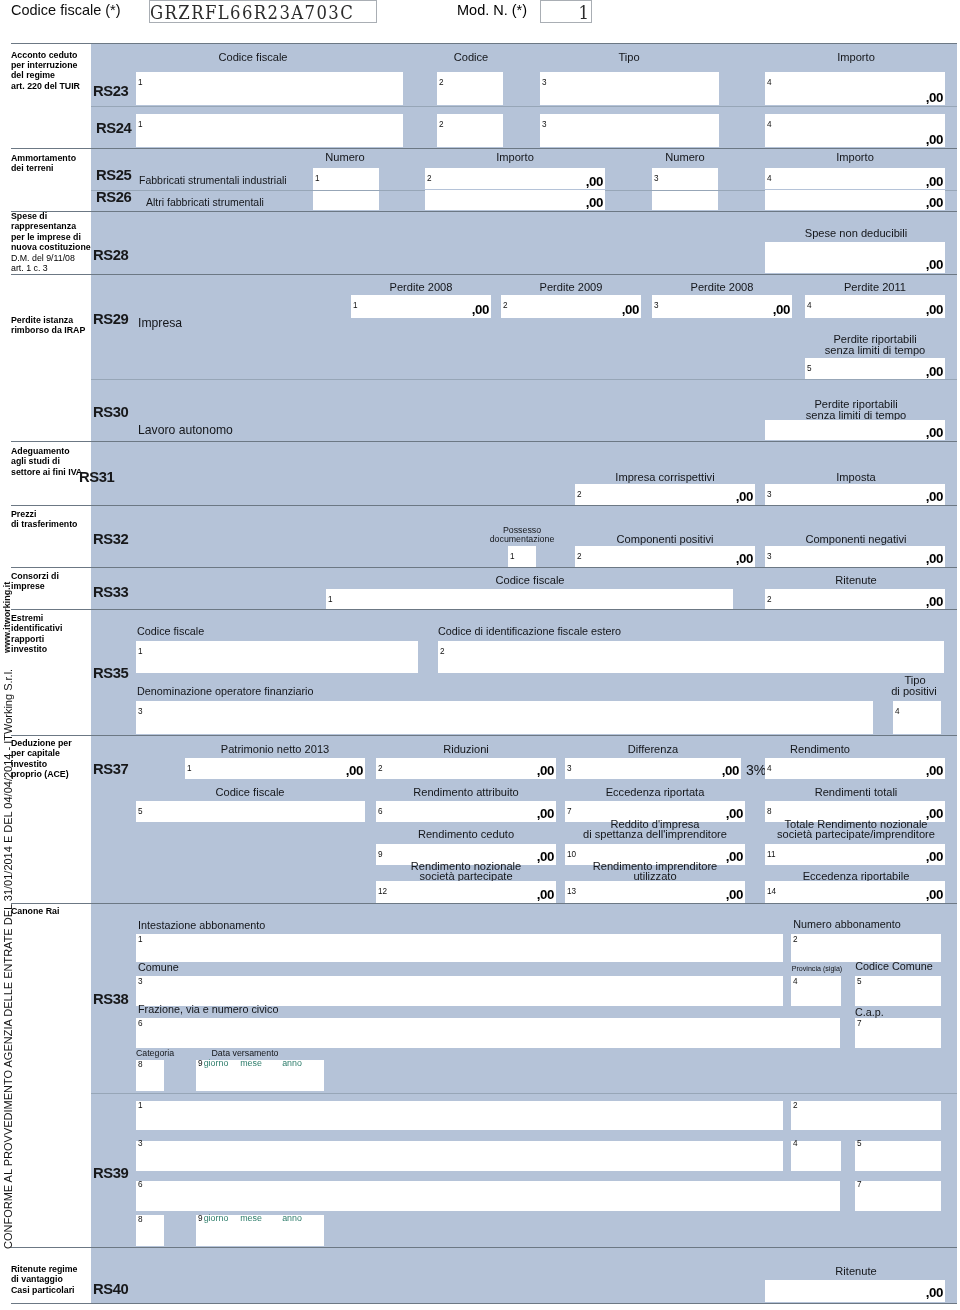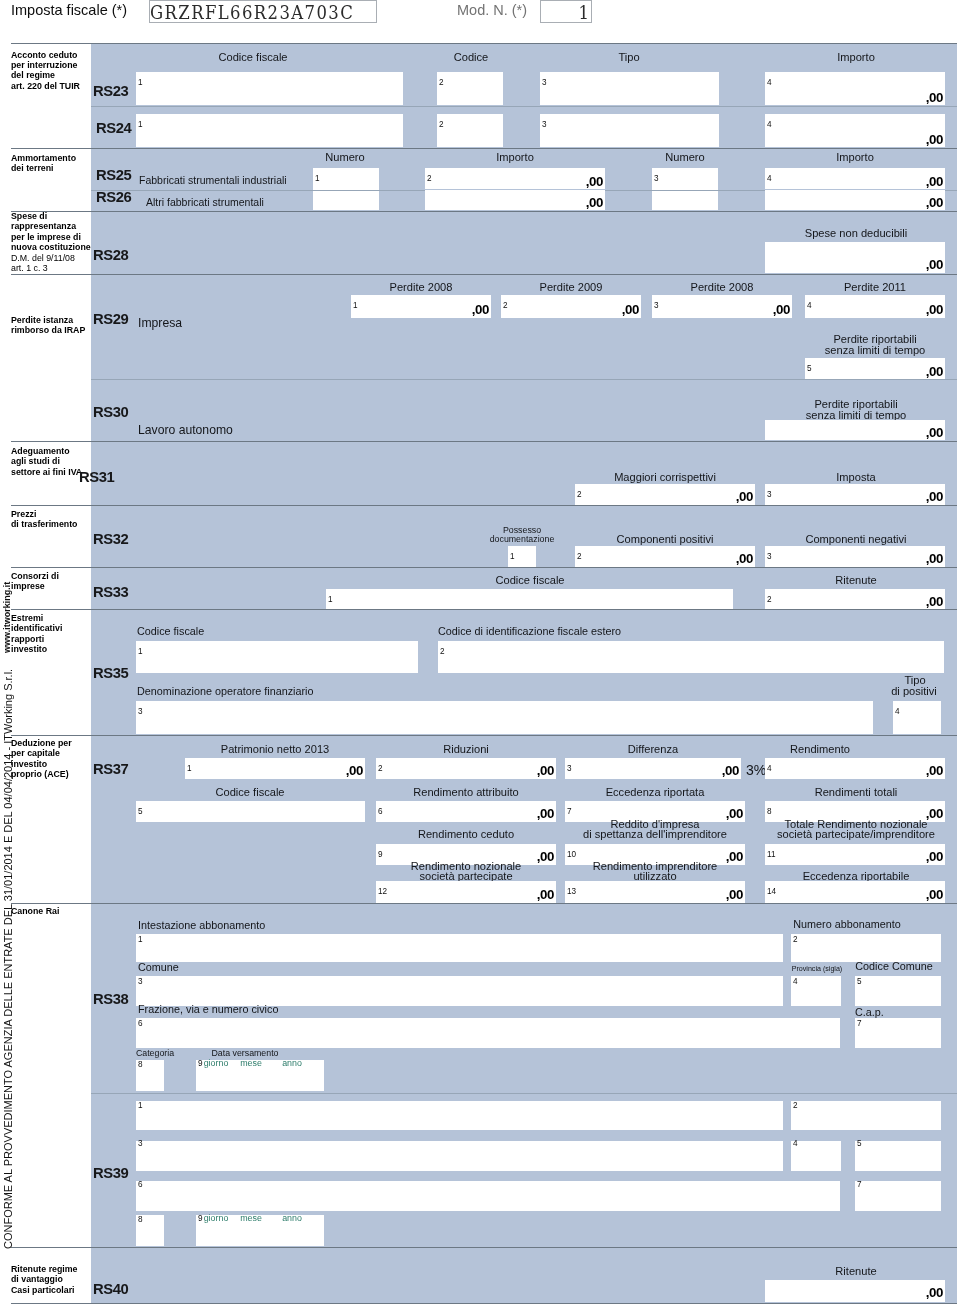--- a/index.html
+++ b/index.html
@@ -3,21 +3,21 @@
 <meta charset="utf-8">
 <style>
   *{box-sizing:border-box;}
   html,body{margin:0;padding:0;}
   body{width:960px;height:1310px;background:#fff;font-family:"Liberation Sans",sans-serif;
        position:relative;overflow:hidden;}
   #hdr{position:absolute;left:0;top:0;width:960px;height:43px;background:#fff;}
   #cf-lab{position:absolute;left:11px;top:2px;font-size:14.5px;color:#0d0d0d;}
   #cf-box{position:absolute;left:149px;top:0px;width:228px;height:23px;background:#fff;border:1px solid #a9aeb4;}
   #cf-val{position:absolute;left:150px;top:1px;height:23px;line-height:23px;font-family:"DejaVu Serif Condensed","DejaVu Serif",serif;font-size:18.3px;color:#2b2b2b;letter-spacing:1.4px;}
-  #mod-lab{position:absolute;left:457px;top:2px;font-size:14.5px;color:#737373;}
+  #mod-lab{position:absolute;left:457px;top:2px;font-size:14.5px;color:#000000;}
   #mod-box{position:absolute;left:540px;top:0px;width:52px;height:23px;background:#fff;border:1px solid #a9aeb4;}
   #mod-val{position:absolute;left:540px;top:1px;width:49px;height:23px;line-height:23px;text-align:right;font-family:"DejaVu Serif Condensed","DejaVu Serif",serif;font-size:18.3px;color:#2b2b2b;}
   #sheet{position:absolute;left:0;top:0;width:960px;height:1310px;}
   .rule{position:absolute;left:11px;width:946px;height:1px;background:#6c7884;}
   .rule.lt{left:91px;width:866px;background:#97a6b7;}
   .panel{position:absolute;left:91px;width:866px;background:#b5c3d8;}
   .lbl{position:absolute;left:11px;font-size:8.8px;font-weight:bold;line-height:10.45px;color:#000;}
   .lbl em{display:block;font-weight:normal;font-style:normal;}
   .lbl s{display:block;text-decoration:none;}
   .rs{position:absolute;font-size:14.8px;font-weight:bold;color:#17181a;letter-spacing:-.4px;}
@@ -31,21 +31,21 @@
   .d{position:absolute;font-size:12.2px;color:#14161a;white-space:nowrap;}
   .d.sm{font-size:10.5px;}
   .z{position:absolute;font-size:13.3px;font-weight:bold;color:#000;text-align:right;letter-spacing:-.4px;}
   .pct{position:absolute;font-size:14px;color:#14161a;}
   .vt{position:absolute;white-space:nowrap;transform-origin:0 0;font-size:10.5px;color:#111;}
 </style>
 </head>
 <body>
 
 <div id="hdr">
- <div id="cf-lab">Imposta fiscale (*)</div>
+ <div id="cf-lab">Codice fiscale (*)</div>
  <div id="cf-box"></div>
  <div id="cf-val">GRZRFL66R23A703C</div>
  <div id="mod-lab">Mod. N. (*)</div>
  <div id="mod-box"></div>
  <div id="mod-val">1</div>
 </div>
 <div id="sheet">
 
 <div class="rule" style="top:43px"></div>
 <div class="rule" style="top:1303px"></div>
@@ -169,21 +169,21 @@
 <div class="z" style="left:765px;top:424.5px;width:178px">,00</div>
 
 <div class="rule" style="top:441px"></div>
 <div class="panel" style="top:442px;height:63px"></div>
 <div class="lbl" style="top:446px">
  <s>Adeguamento</s>
  <s>agli studi di</s>
  <s>settore ai fini IVA</s>
 </div>
 <div class="rs" style="left:79px;top:469px">RS31</div>
-<div class="c" style="left:665px;top:472px">Maggiori corrispettivi</div>
+<div class="c" style="left:665px;top:472px">Impresa corrispettivi</div>
 <div class="c" style="left:856px;top:472px">Imposta</div>
 <div class="f" style="left:575px;top:484px;width:180px;height:21px"></div>
 <div class="i" style="left:577px;top:491px">2</div>
 <div class="z" style="left:575px;top:488.5px;width:178px">,00</div>
 <div class="f" style="left:765px;top:484px;width:180px;height:21px"></div>
 <div class="i" style="left:767px;top:491px">3</div>
 <div class="z" style="left:765px;top:488.5px;width:178px">,00</div>
 
 <div class="rule" style="top:505px"></div>
 <div class="panel" style="top:506px;height:61px"></div>

